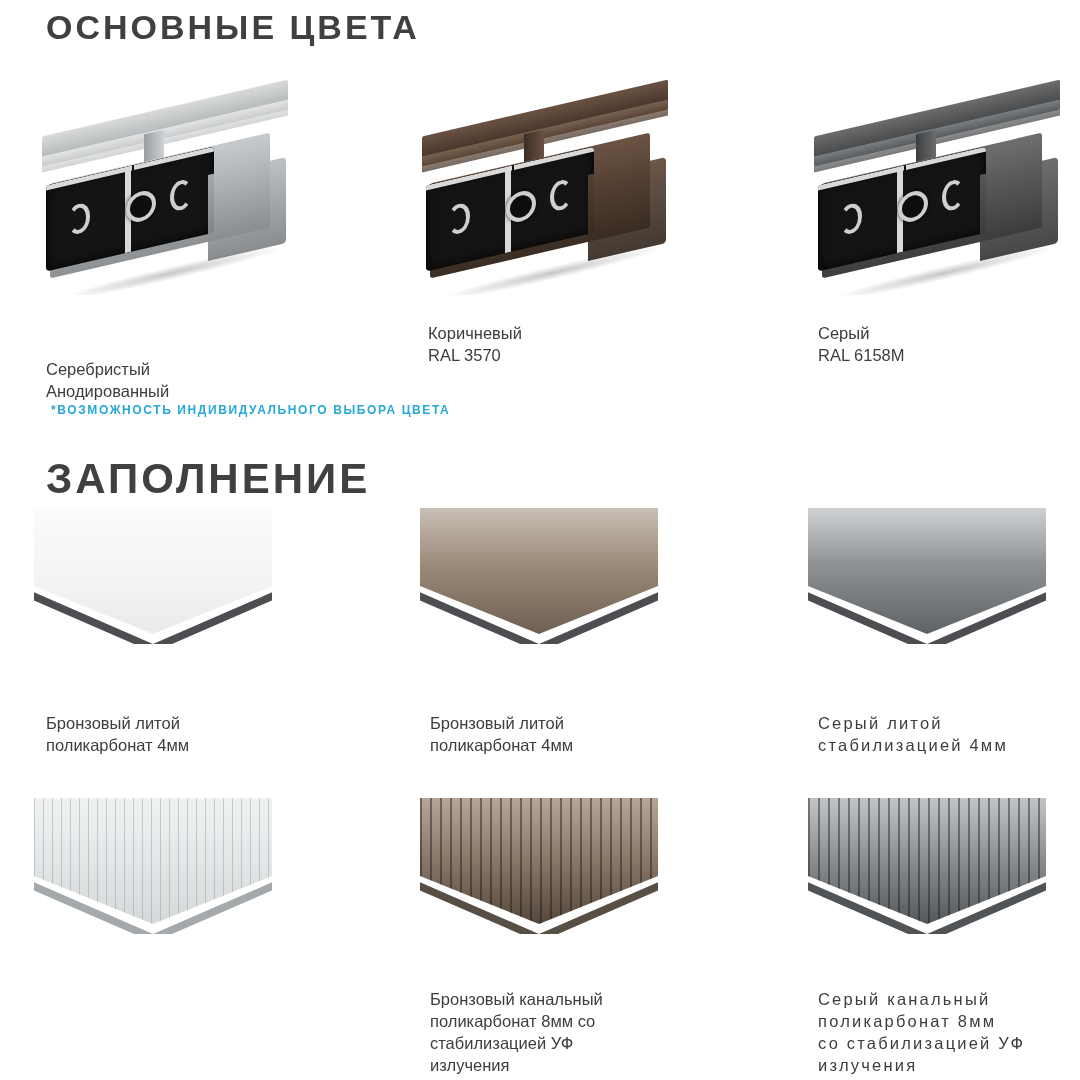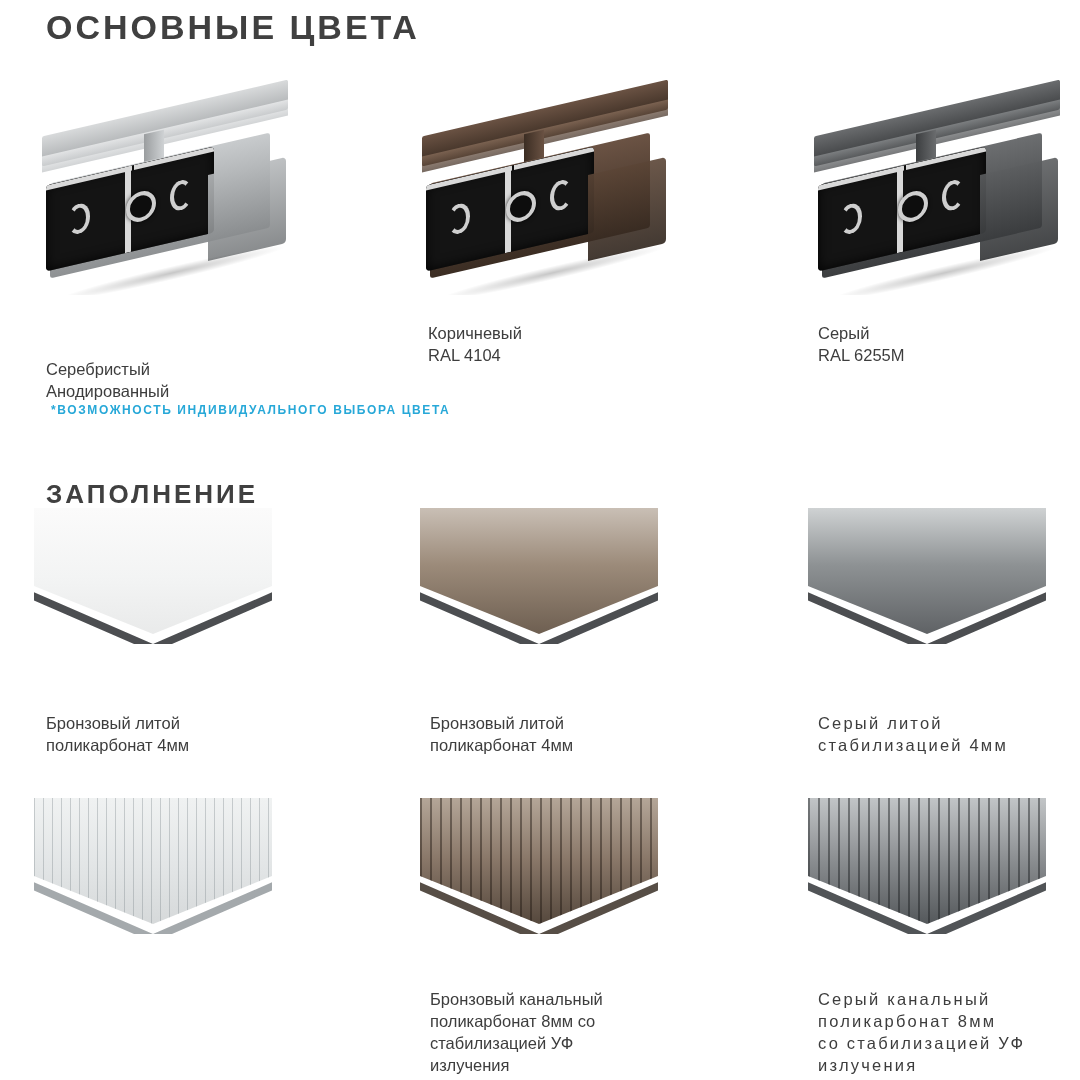--- a/index.html
+++ b/index.html
@@ -24,22 +24,22 @@
     font-weight: bold;
     letter-spacing: 2px;
     white-space: nowrap;
   }
   #title-colors {
     left: 46px; top: 8px;
     font-size: 34px;
     letter-spacing: 3px;
   }
   #title-filling {
-    left: 46px; top: 479px;
-    font-size: 26px;
+    left: 46px; top: 455px;
+    font-size: 42px;
     letter-spacing: 3px;
   }
   #note-colors {
     position: absolute;
     left: 51px; top: 390px;
     color: #27a8d8;
     font-weight: bold;
     font-size: 12px;
     letter-spacing: 1.6px;
     white-space: nowrap;
@@ -216,40 +216,40 @@
       <div class="cellwall" style="left:0; top:0; width:86px; height:5px;"></div>
       <div class="cellwall" style="left:88px; top:0; width:80px; height:5px;"></div>
       <div class="clip" style="left:22px; top:26px;"></div>
       <div class="hole" style="left:80px; top:28px;"></div>
       <div class="clip flip" style="left:124px; top:26px;"></div>
     </div>
     <div class="endface" style="background:linear-gradient(180deg,#5b4536,#2f241c);"></div>
     <div class="shadow"></div>
   </div>
   <div class="caption" style="left:428px; top:322px;">Коричневый
-RAL 4104</div>
+RAL 3570</div>
 
   <div class="profile" style="left:812px; top:70px;">
     <div class="topwing" style="background:linear-gradient(180deg,#6a6c6e,#3a3c3e);"></div>
     <div class="topwing2" style="background:linear-gradient(180deg,#8c8f91,#4a4c4e);"></div>
     <div class="web" style="background:linear-gradient(90deg,#3c3e40,#6a6c6e);"></div>
     <div class="body" style="background:linear-gradient(180deg,#6c6e70,#3c3e40);"></div>
     <div class="face">
       <div class="cellwall" style="left:79px; top:0; width:6px; height:86px;"></div>
       <div class="cellwall" style="left:0; top:0; width:86px; height:5px;"></div>
       <div class="cellwall" style="left:88px; top:0; width:80px; height:5px;"></div>
       <div class="clip" style="left:22px; top:26px;"></div>
       <div class="hole" style="left:80px; top:28px;"></div>
       <div class="clip flip" style="left:124px; top:26px;"></div>
     </div>
     <div class="endface" style="background:linear-gradient(180deg,#5c5e60,#313335);"></div>
     <div class="shadow"></div>
   </div>
   <div class="caption" style="left:818px; top:322px;">Серый
-RAL 6255M</div>
+RAL 6158M</div>
 
   <div id="note-colors">*ВОЗМОЖНОСТЬ ИНДИВИДУАЛЬНОГО ВЫБОРА ЦВЕТА</div>
 
   <div class="section-title" id="title-filling">ЗАПОЛНЕНИЕ</div>
 
   <div class="sheet" style="left:34px; top:508px;">
     <div class="plate" style="background:linear-gradient(180deg,#fbfbfb 0%,#f3f4f4 55%,#e9eaea 100%);"></div>
     <div class="edge"></div>
   </div>
   <div class="caption" style="left:46px; top:712px;">Бронзовый литой

